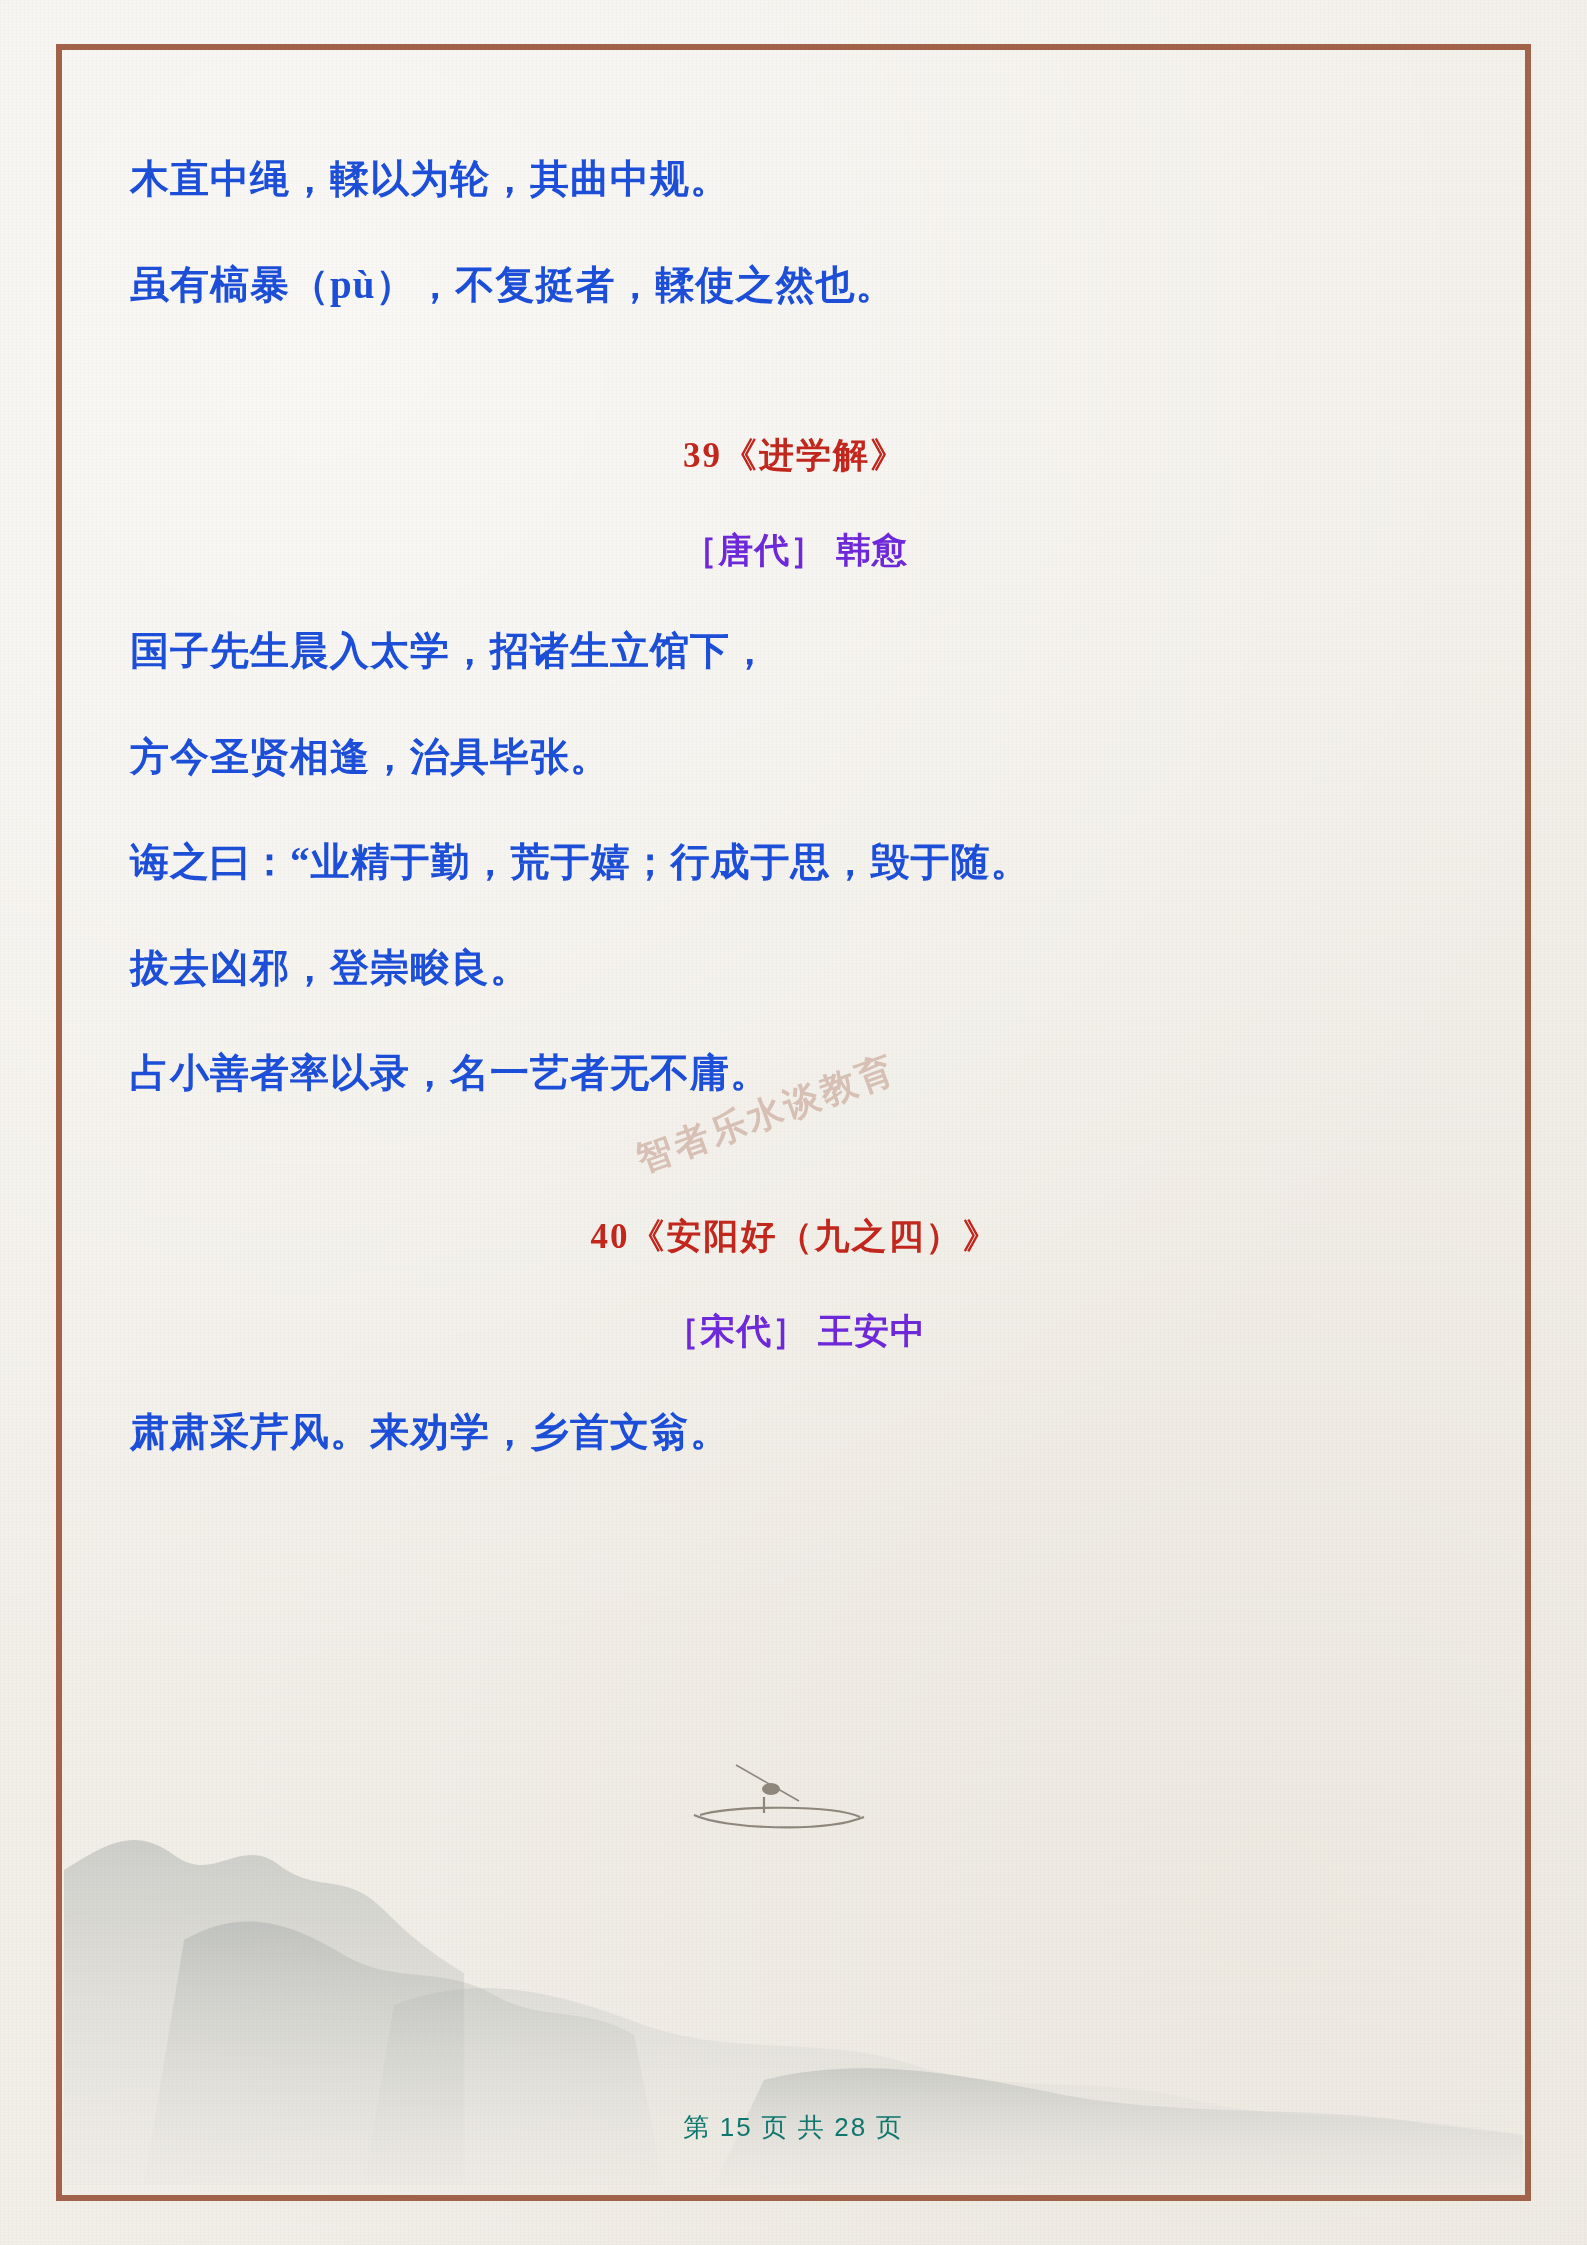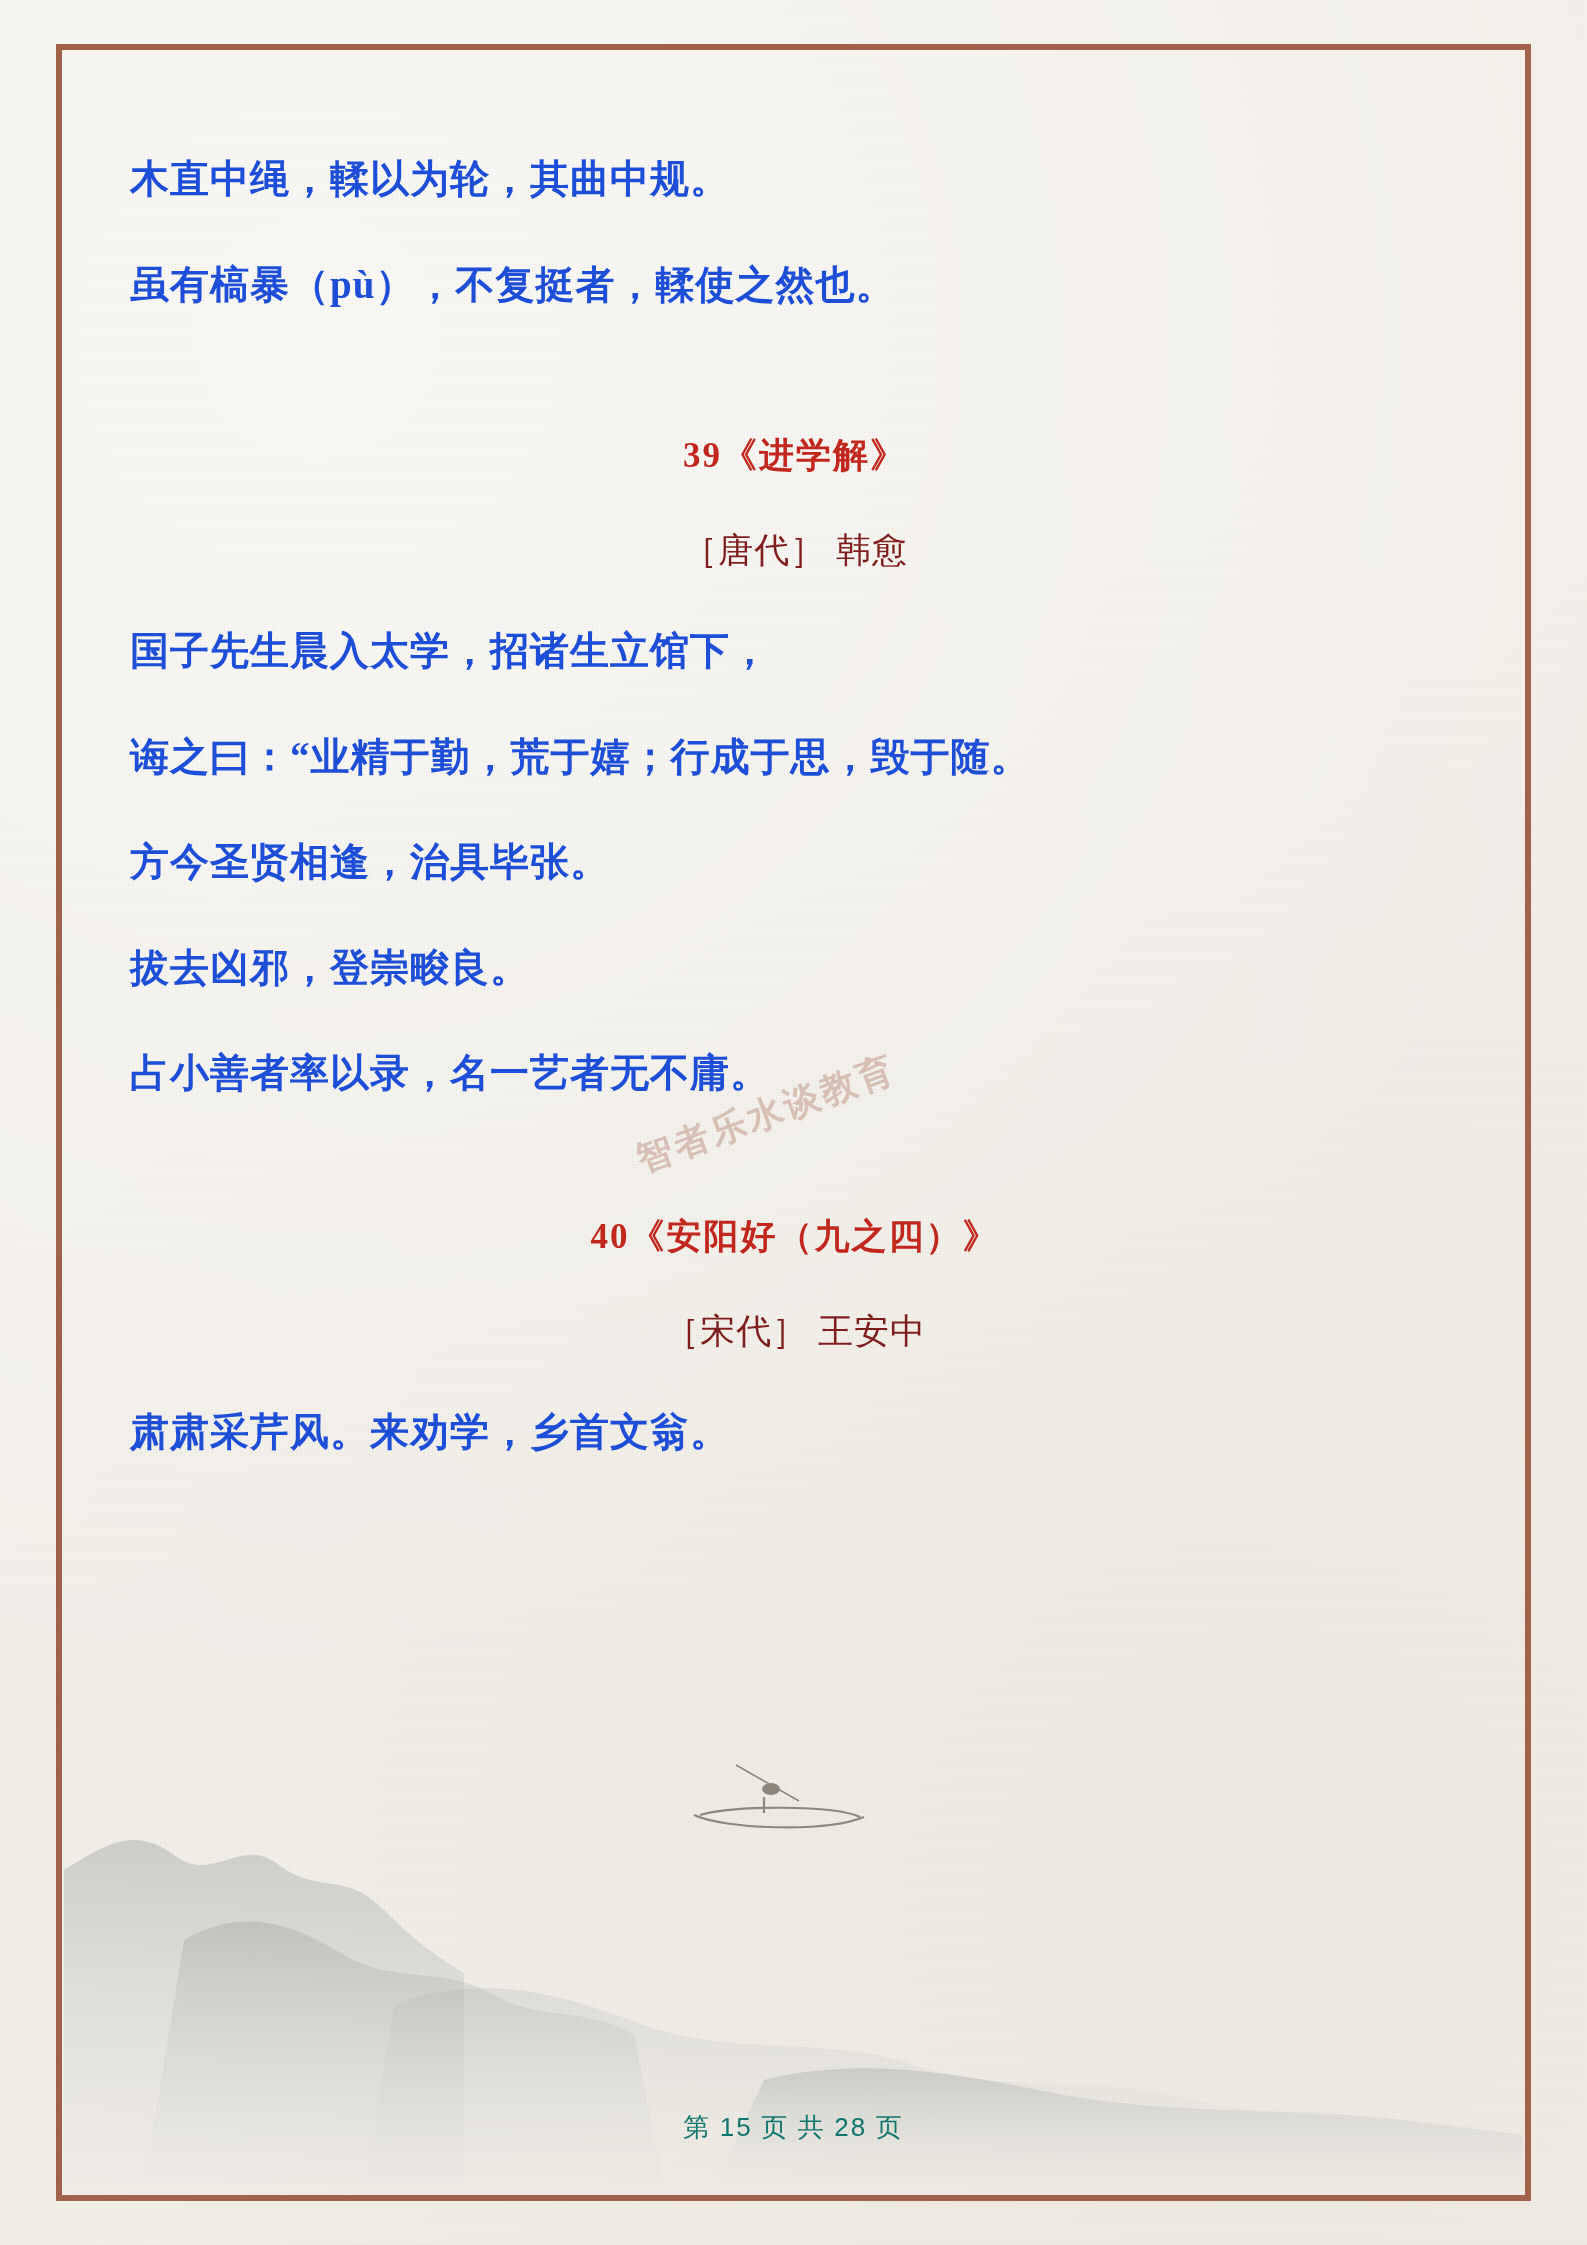--- a/index.html
+++ b/index.html
@@ -61,22 +61,22 @@
     font-size: 35px;
     font-weight: bold;
     letter-spacing: 2px;
     margin: 0;
     font-family: "Liberation Serif", "DejaVu Serif", serif;
   }
 
   .poem-author {
     text-align: center;
     font-size: 35px;
-    color: #7f1d1d;
-    font-weight: 400;
+    color: #6d28d9;
+    font-weight: 700;
     letter-spacing: 1px;
     margin: 0;
     font-family: "Liberation Serif", "DejaVu Serif", serif;
   }
 
   .sec-1-top { margin-top: 0; }
   .gap-before-title-1 { margin-top: 118px; }
   .gap-after-title-1 { margin-top: 48px; }
   .gap-after-author-1 { margin-top: 48px; }
   .gap-before-title-2 { margin-top: 110px; }
@@ -169,22 +169,22 @@
 
   <div class="gap-before-title-1">
     <h2 class="poem-title">39《进学解》</h2>
   </div>
   <div class="gap-after-title-1">
     <p class="poem-author">［唐代］ 韩愈</p>
   </div>
 
   <div class="gap-after-author-1">
     <p class="line">国子先生晨入太学，招诸生立馆下，</p>
+    <p class="line">方今圣贤相逢，治具毕张。</p>
     <p class="line">诲之曰：“业精于勤，荒于嬉；行成于思，毁于随。</p>
-    <p class="line">方今圣贤相逢，治具毕张。</p>
     <p class="line">拔去凶邪，登崇畯良。</p>
     <p class="line">占小善者率以录，名一艺者无不庸。</p>
   </div>
 
   <div class="gap-before-title-2">
     <h2 class="poem-title">40《安阳好（九之四）》</h2>
   </div>
   <div class="gap-after-title-2">
     <p class="poem-author">［宋代］ 王安中</p>
   </div>

